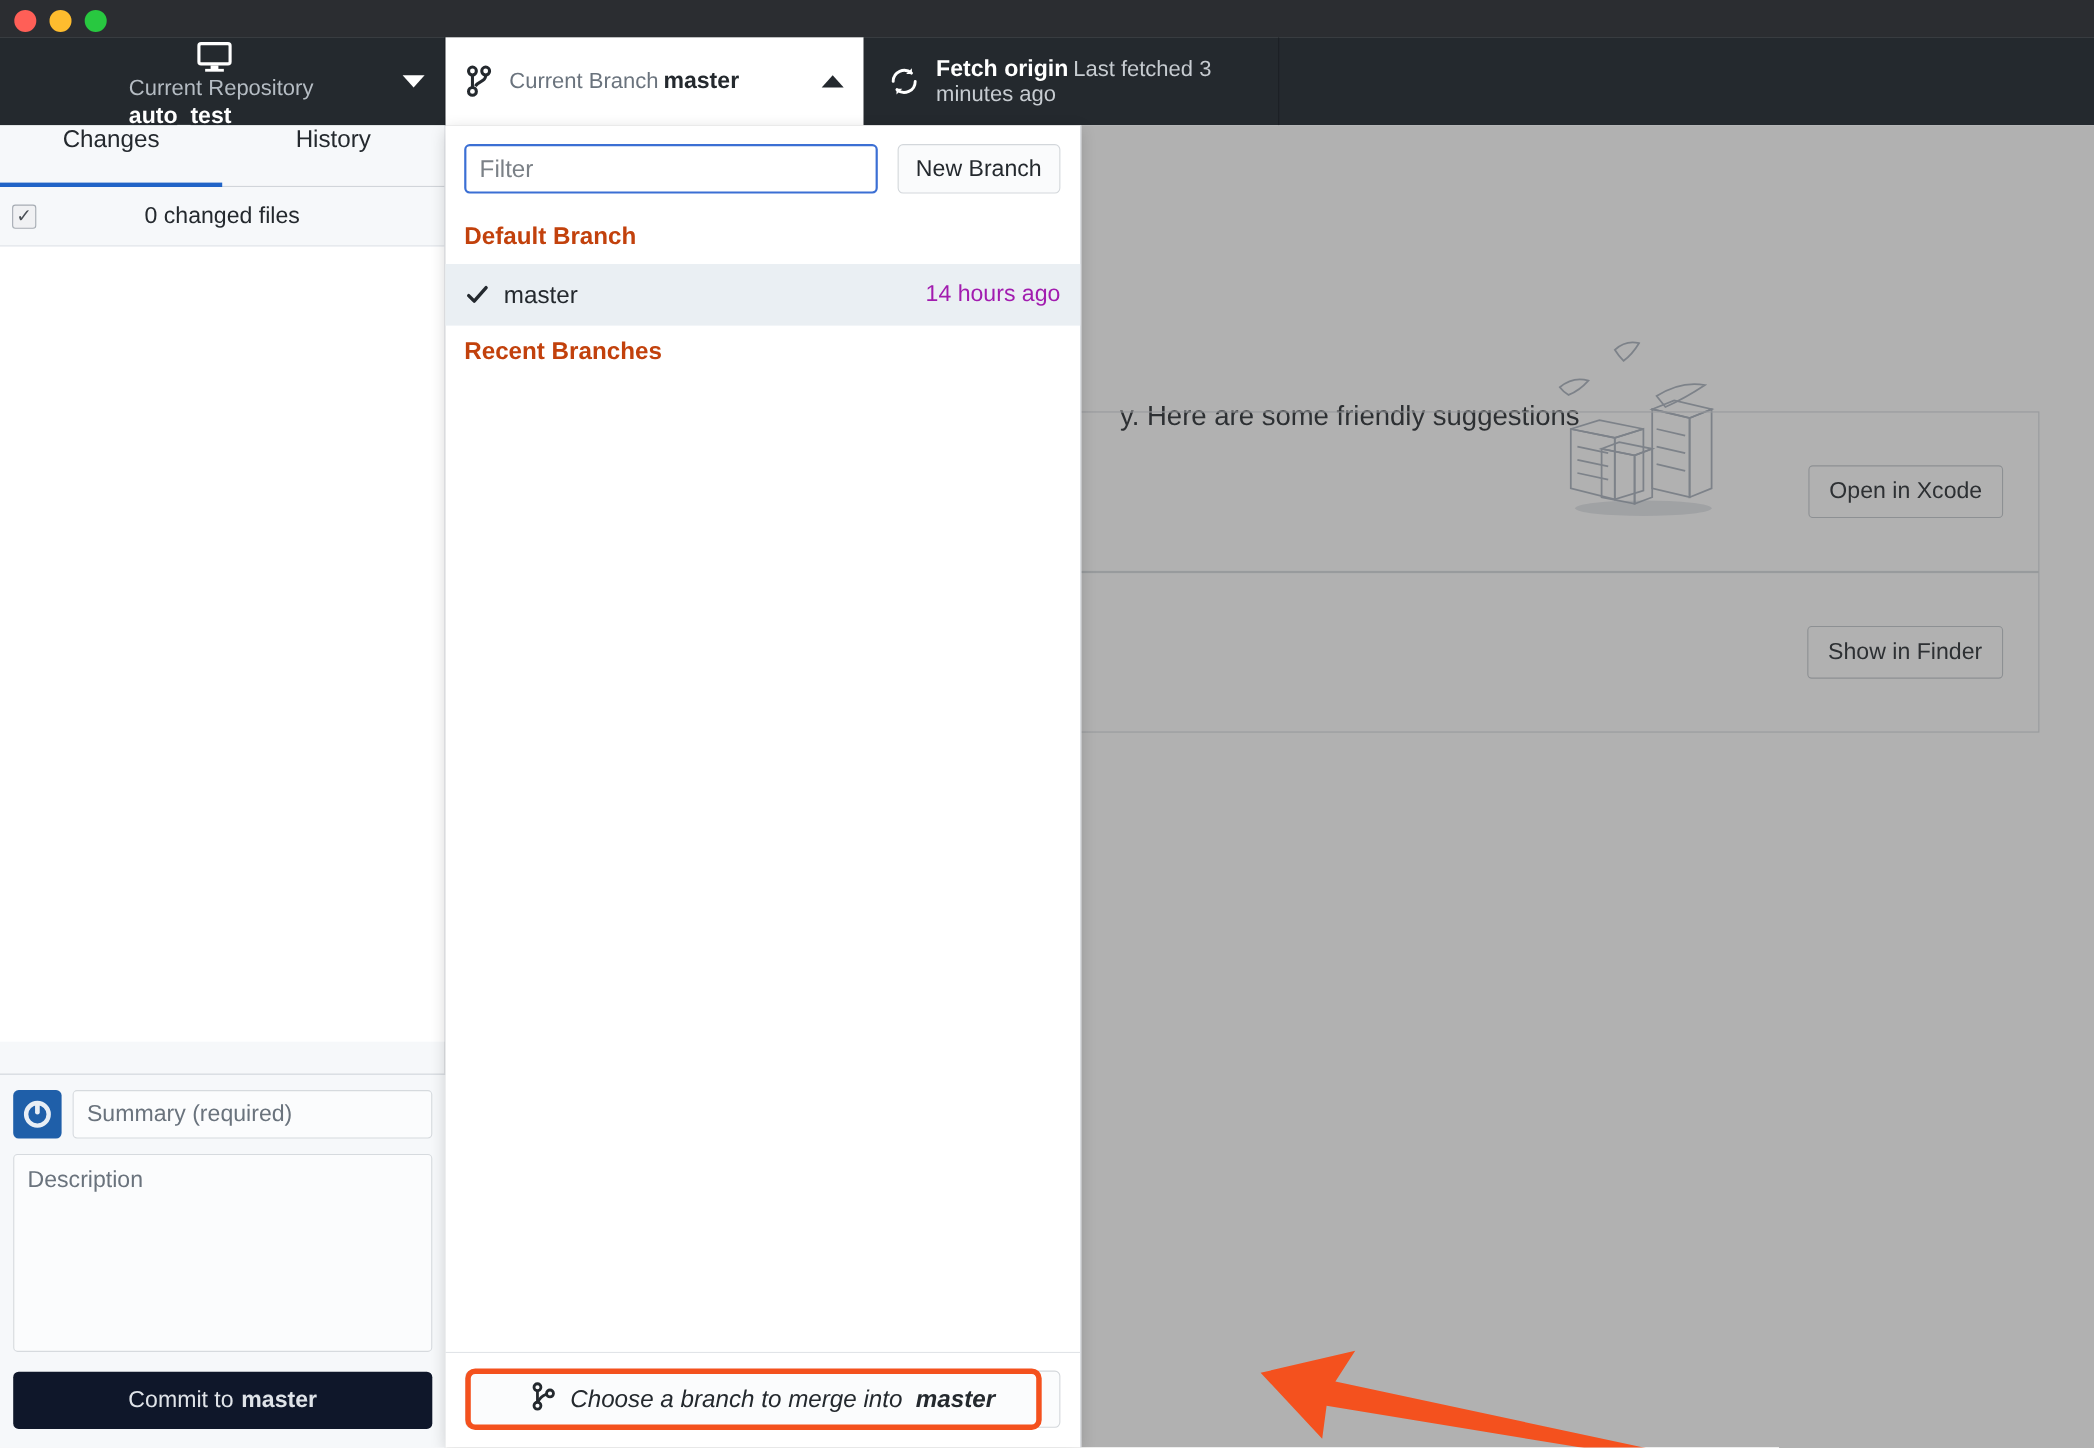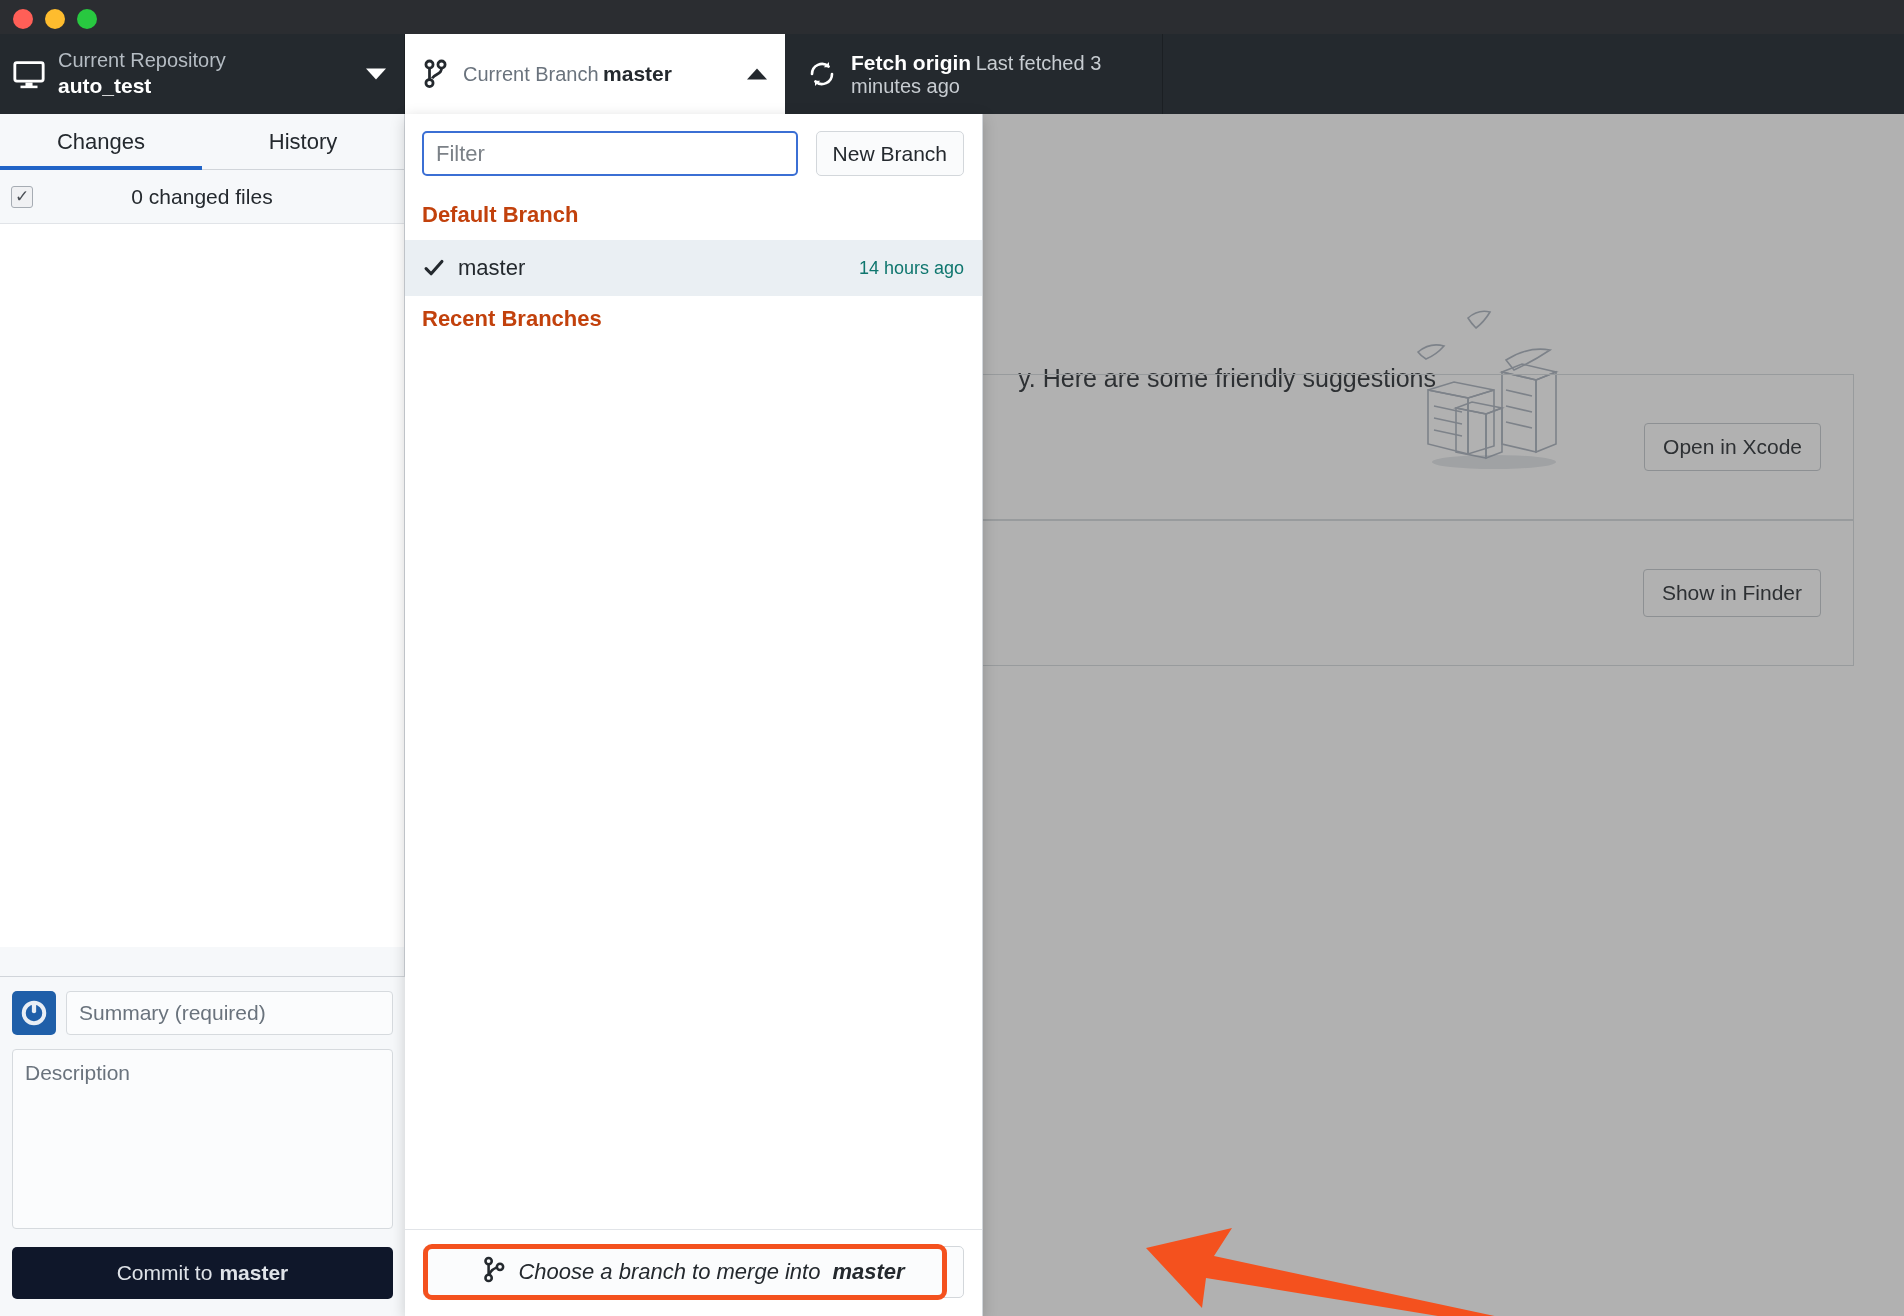--- a/index.html
+++ b/index.html
@@ -31,20 +31,21 @@
     position: absolute; left: 0; top: 34px; width: 1904px; height: 80px;
     background: #24292e;
     display: flex;
   }
   .tb-repo {
     width: 405px; height: 80px;
     background: #24292e;
     display: flex; align-items: center; padding: 0 14px 0 12px;
     position: relative;
     border-right: 1px solid #1b1f23;
+    flex-direction: column;
   }
   .tb-repo .mon-icon { width: 34px; height: 34px; margin-right: 12px; flex: none; }
   .tb-repo .txt { display: flex; flex-direction: column; justify-content: center; line-height: 1.25; }
   .tb-label { color: #b5bcc3; font-size: 20px; }
   .tb-value { color: #ffffff; font-size: 21px; font-weight: bold; }
   .caret-down {
     position: absolute; right: 18px; top: 50%; transform: translateY(-50%);
     width: 0; height: 0; border-left: 10px solid transparent; border-right: 10px solid transparent;
     border-top: 11px solid #ffffff;
   }
@@ -75,21 +76,21 @@
   .tb-fetch .tb-value { color: #ffffff; font-size: 21px; font-weight: bold; }
   .tb-rest { flex: 1; background: #24292e; }
 
   
   .sidebar {
     position: absolute; left: 0; top: 114px; width: 405px; height: 1202px;
     background: #f6f8fa; border-right: 1px solid #d1d5da;
   }
   .tabs { display: flex; height: 56px; background: #f6f8fa; border-bottom: 1px solid #d1d5da; }
   .tab {
-    flex: 1; display: flex; align-items: center; justify-content: center;
+    flex: 1; display: flex; justify-content: center;
     font-size: 22px; color: #24292e; position: relative;
   }
   .tab.active::after {
     content: ""; position: absolute; left: 0; right: 0; bottom: -1px; height: 4px; background: #2164c7;
   }
   .changed-bar {
     height: 54px; display: flex; align-items: center; border-bottom: 1px solid #e1e4e8;
     background: #f6f8fa; position: relative;
   }
   .cb-check {
@@ -170,21 +171,21 @@
     font-size: 21px; color: #24292e; white-space: nowrap;
   }
   .bd-group-hdr { padding: 10px 17px 12px 17px; font-size: 22px; font-weight: bold; color: #c2410c; }
   .bd-row {
     height: 56px; display: flex; align-items: center; padding: 0 18px 0 17px;
     font-size: 22px; color: #24292e;
   }
   .bd-row.selected { background: #eaeff3; }
   .bd-row .ricon { width: 30px; display: flex; align-items: center; justify-content: flex-start; flex: none; }
   .bd-row .rname { flex: 1; margin-left: 6px; }
-  .bd-row .rtime { color: #0f766e; font-size: 18px; }
+  .bd-row .rtime { color: #a21caf; font-size: 21px; }
   .bd-spacer { flex: 1; }
   .bd-footer { border-top: 1px solid #e1e4e8; padding: 16px 18px 18px 18px; position: relative; }
   .merge-btn {
     height: 52px; border: 1px solid #d3d7db; border-radius: 5px; background: #fbfcfd;
     display: flex; align-items: center; justify-content: center; gap: 12px;
     font-size: 22px; color: #24292e; font-style: italic;
   }
   .merge-btn b { font-weight: bold; }
   .merge-highlight {
     position: absolute; left: 18px; top: 14px; width: 524px; height: 56px;

